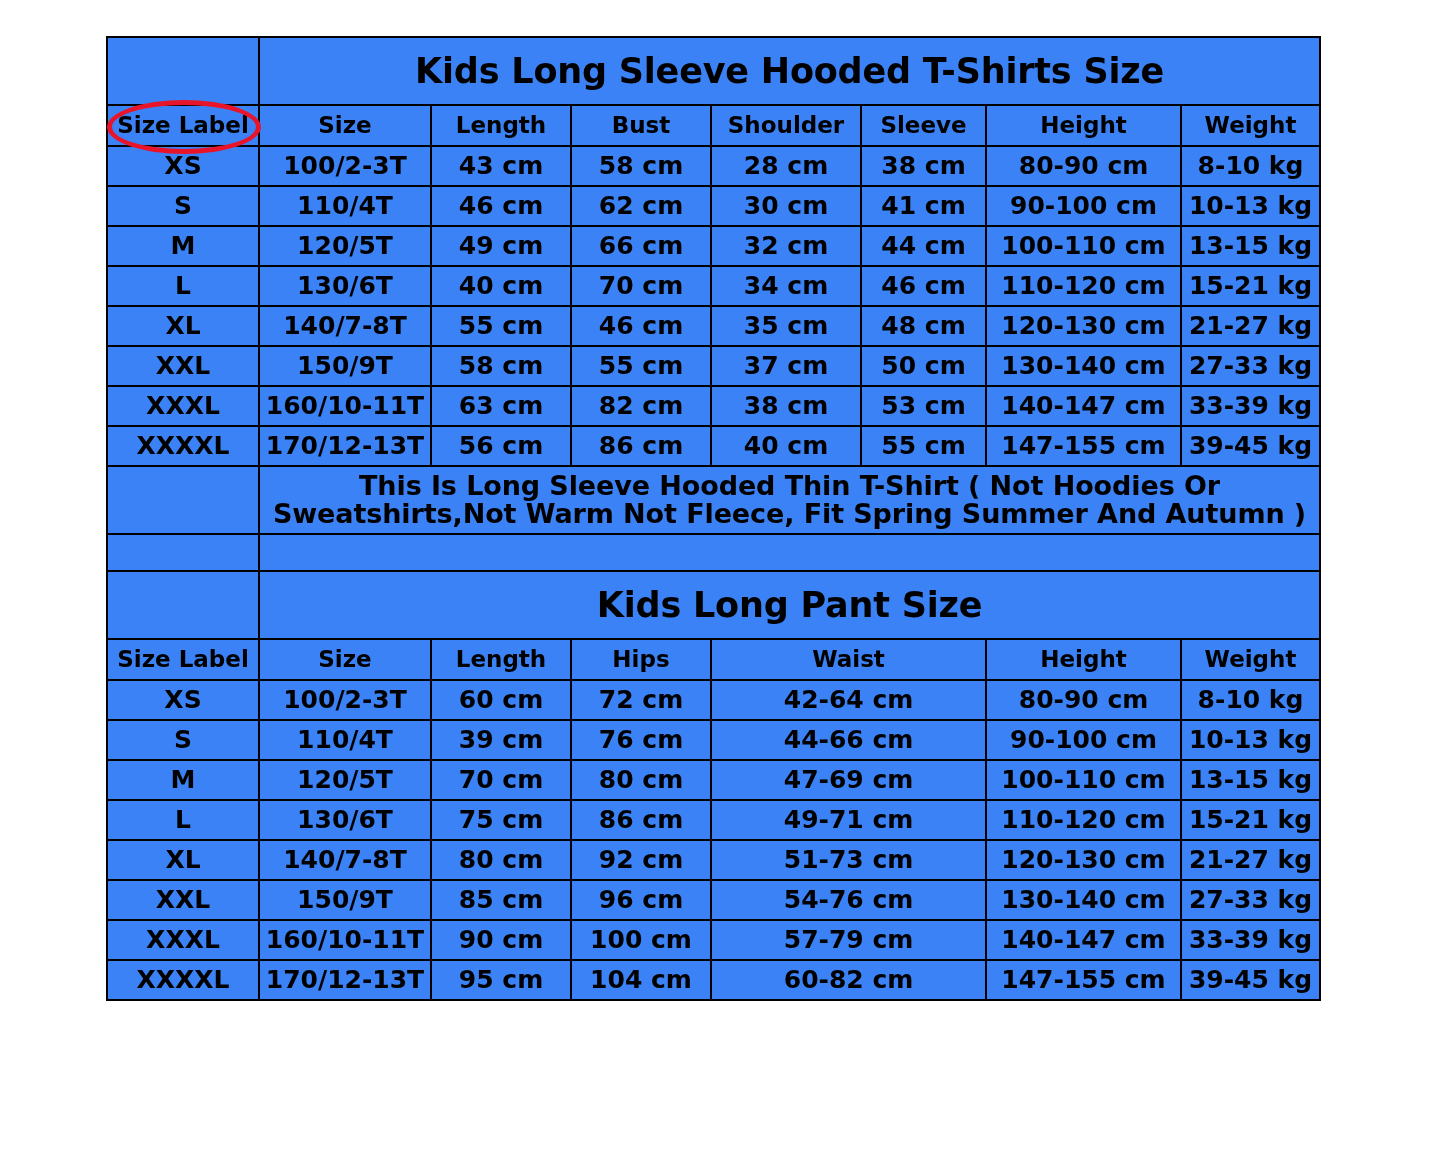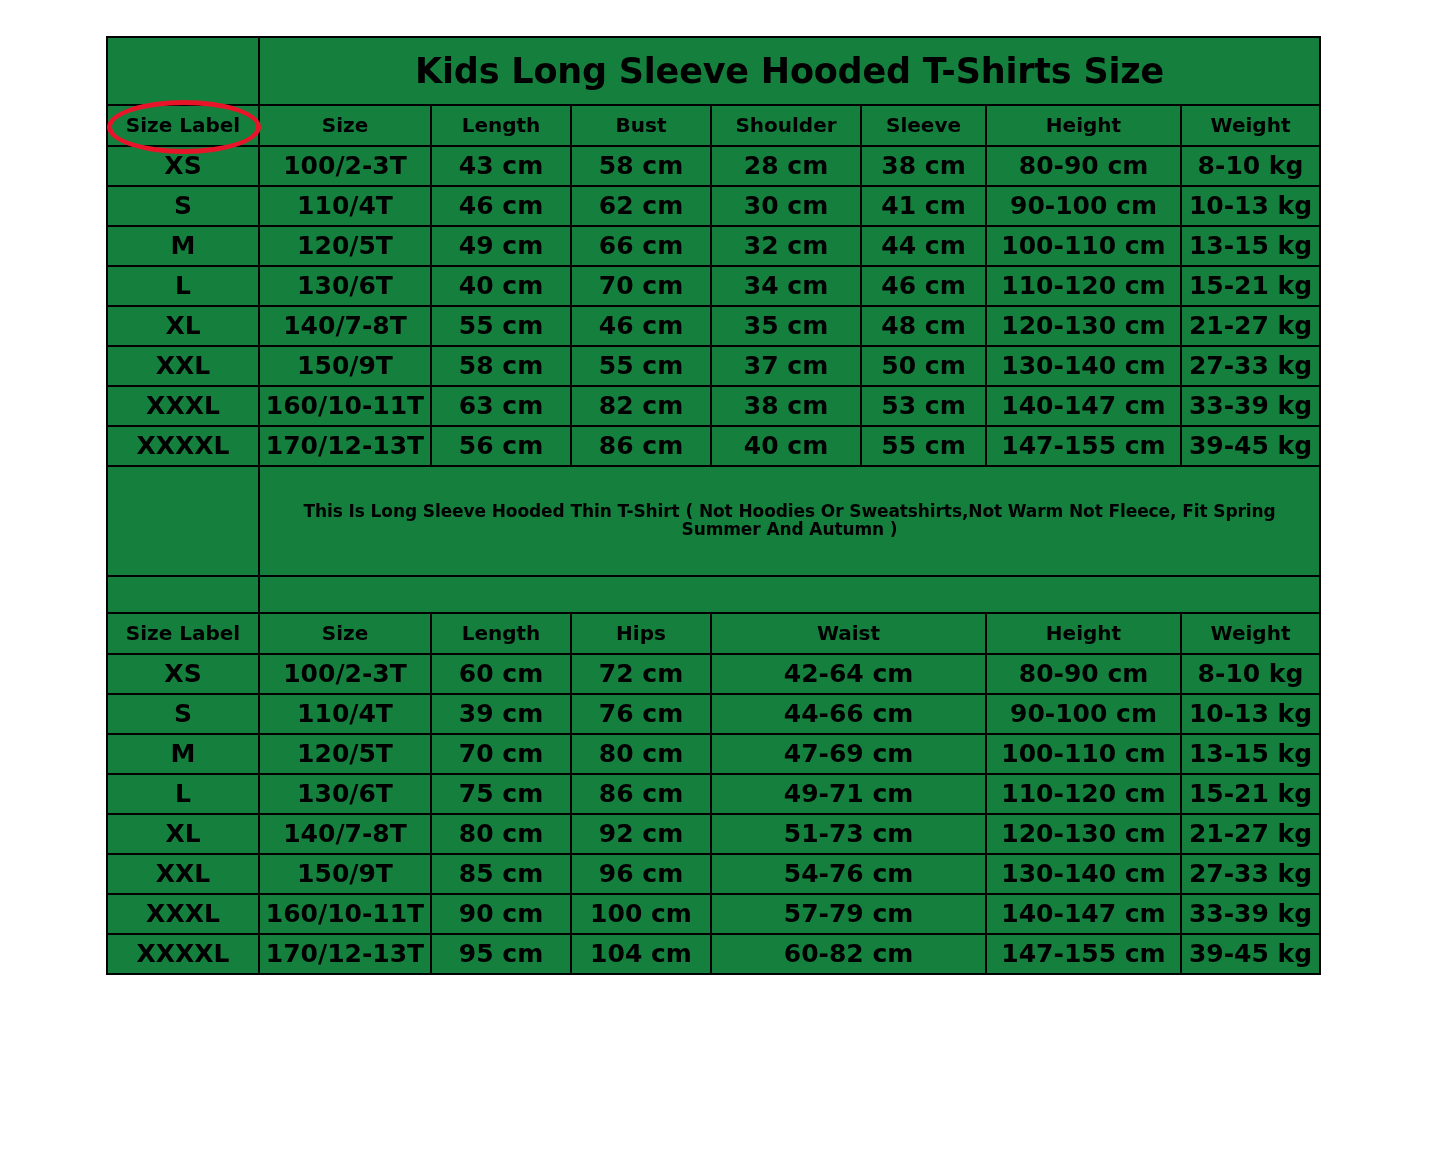--- a/index.html
+++ b/index.html
@@ -24,21 +24,21 @@
     position: absolute;
     left: 106px;
     top: 36px;
     width: 1213px;
   }
 
   table.sizechart {
     border-collapse: collapse;
     table-layout: fixed;
     width: 1213px;
-    background: #15803d;
+    background: #3b82f6;
   }
 
   table.sizechart td {
     border: 2px solid #000000;
     text-align: center;
     vertical-align: middle;
     color: #000000;
     font-weight: bold;
     padding: 0 2px;
     line-height: 1.05;
@@ -56,33 +56,33 @@
 
   
   .title-cell {
     font-size: 35px;
     height: 68px;
     letter-spacing: -0.2px;
   }
   .blank-cell { height: 68px; }
 
   .head-cell {
-    font-size: 20px;
+    font-size: 23px;
     height: 41px;
   }
 
   .data-cell {
     font-size: 25px;
     height: 40px;
   }
 
   .note-cell {
     color: #ed1c24;
-    font-size: 17px;
-    height: 110px;
+    font-size: 27px;
+    height: 68px;
     text-align: left;
     padding: 2px 8px 4px 8px;
     line-height: 1.38;
     letter-spacing: -0.1px;
   }
 
   .spacer-cell { height: 37px; }
 
   .empty { }
 
@@ -218,20 +218,24 @@
         <tr>
           <td class="note-cell empty" style="color:#000000"></td>
           <td class="note-cell" colspan="7">This Is Long Sleeve Hooded Thin T-Shirt ( Not Hoodies Or Sweatshirts,Not Warm Not Fleece, Fit Spring Summer And Autumn )</td>
         </tr>
 
         <tr>
           <td class="spacer-cell empty"></td>
           <td class="spacer-cell empty" colspan="7"></td>
         </tr>
 
+        <tr>
+          <td class="blank-cell empty"></td>
+          <td class="title-cell" colspan="7">Kids Long Pant Size</td>
+        </tr>
 
         <tr>
           <td class="head-cell">Size Label</td>
           <td class="head-cell">Size</td>
           <td class="head-cell">Length</td>
           <td class="head-cell">Hips</td>
           <td class="head-cell" colspan="2">Waist</td>
           <td class="head-cell">Height</td>
           <td class="head-cell">Weight</td>
         </tr>

